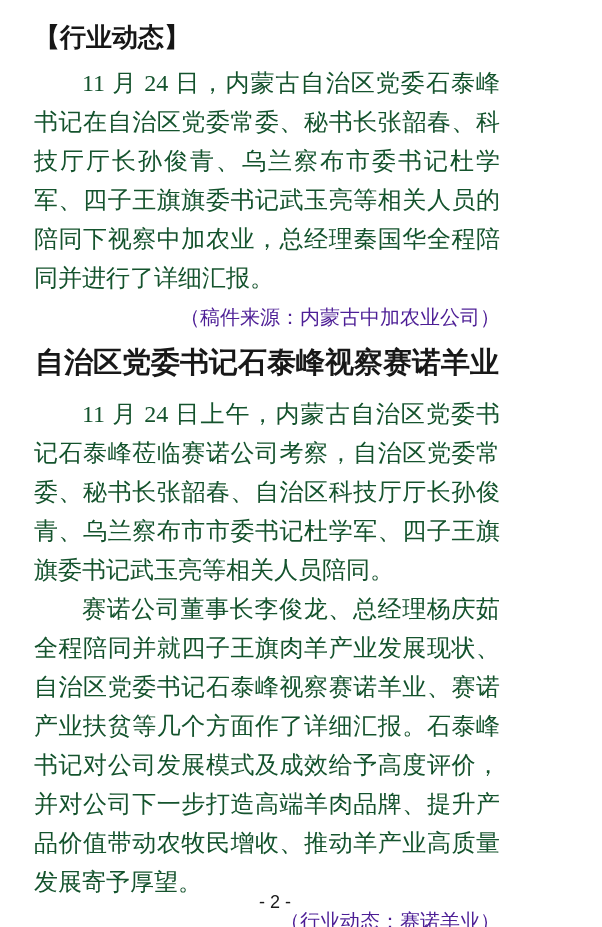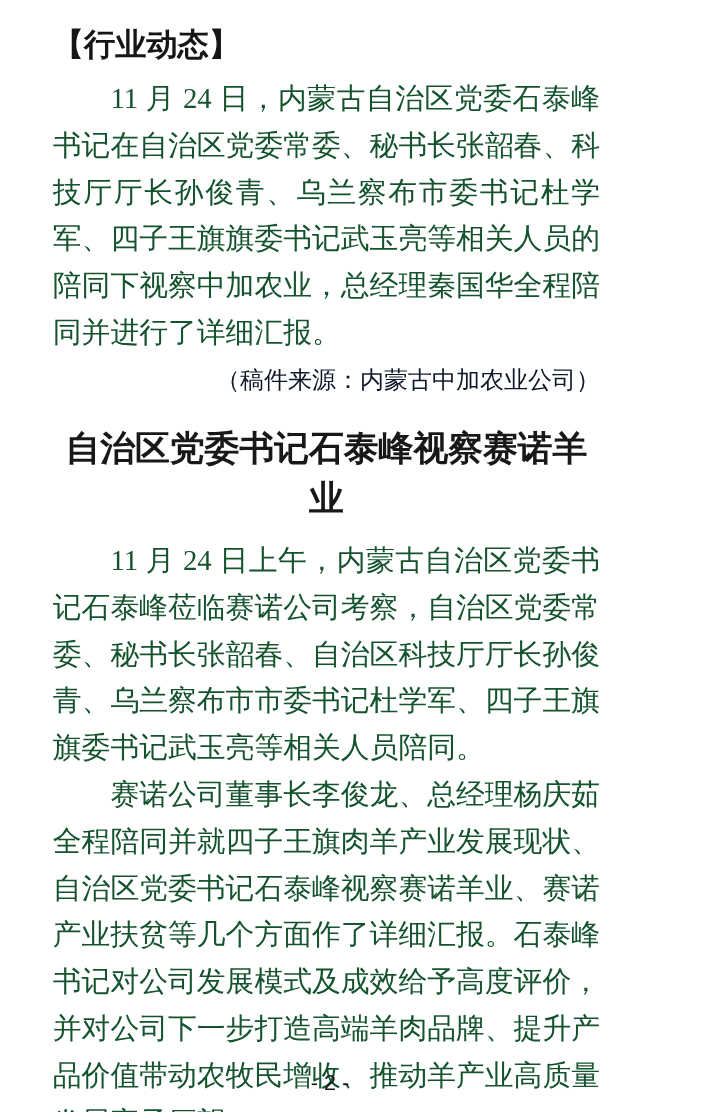--- a/index.html
+++ b/index.html
@@ -6,21 +6,21 @@
     margin: 0;
     padding: 0;
     background: #ffffff;
   }
   .page {
     position: relative;
     width: 550px;
     height: 927px;
     box-sizing: border-box;
     background: #ffffff;
-    padding: 22px 50px 0 44px;
+    padding: 22px 50px 0 34px;
     overflow: hidden;
     font-family: "Liberation Serif", "DejaVu Serif", serif;
     color: #2b2b2b;
   }
   .section-header {
     font-family: "Liberation Sans", "DejaVu Sans", sans-serif;
     font-weight: bold;
     font-size: 26px;
     line-height: 30px;
     color: #161616;
@@ -29,41 +29,41 @@
   h1.article-title {
     margin: 12px 0 0 0;
     font-size: 29px;
     line-height: 42px;
     font-weight: bold;
     text-align: center;
     color: #181818;
     font-family: "Liberation Serif", "DejaVu Serif", serif;
   }
   h1.article-title.second {
-    margin-top: 16px;
+    margin-top: 4px;
   }
   p {
     margin: 0;
   }
   p.para {
     font-size: 24px;
     line-height: 39px;
     text-align: justify;
     text-justify: inter-ideograph;
     text-indent: 2em;
     color: #14532d;
   }
   p.para.lead {
     margin-top: 12px;
   }
   p.source {
     font-size: 20px;
     line-height: 39px;
     text-align: right;
-    color: #0f172a;
+    color: #4c1d95;
   }
   .page-number {
     position: absolute;
     left: 0;
     right: 0;
     bottom: 14px;
     text-align: center;
     font-family: "Liberation Sans", "DejaVu Sans", sans-serif;
     font-size: 18px;
     line-height: 22px;

